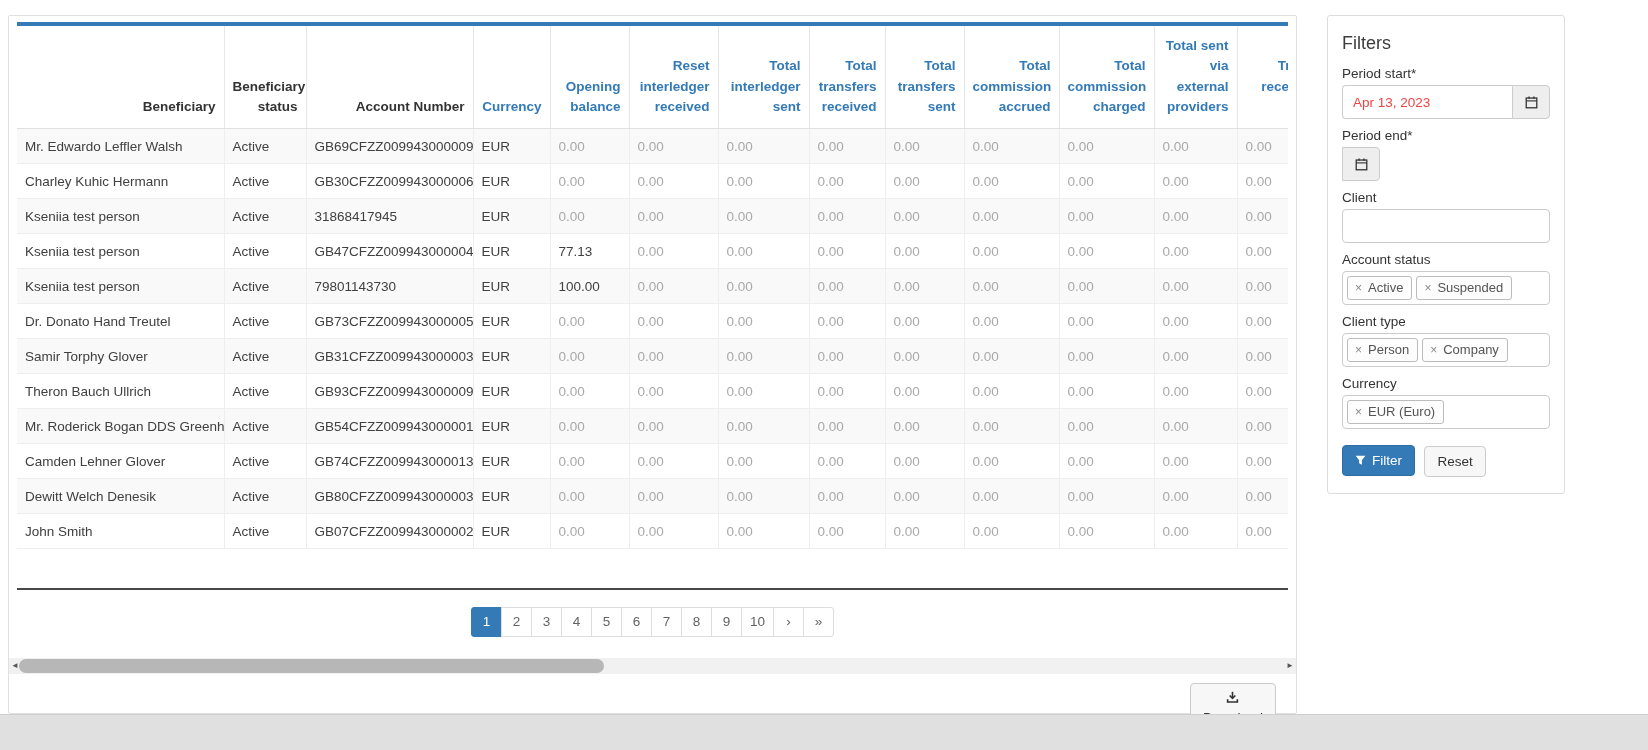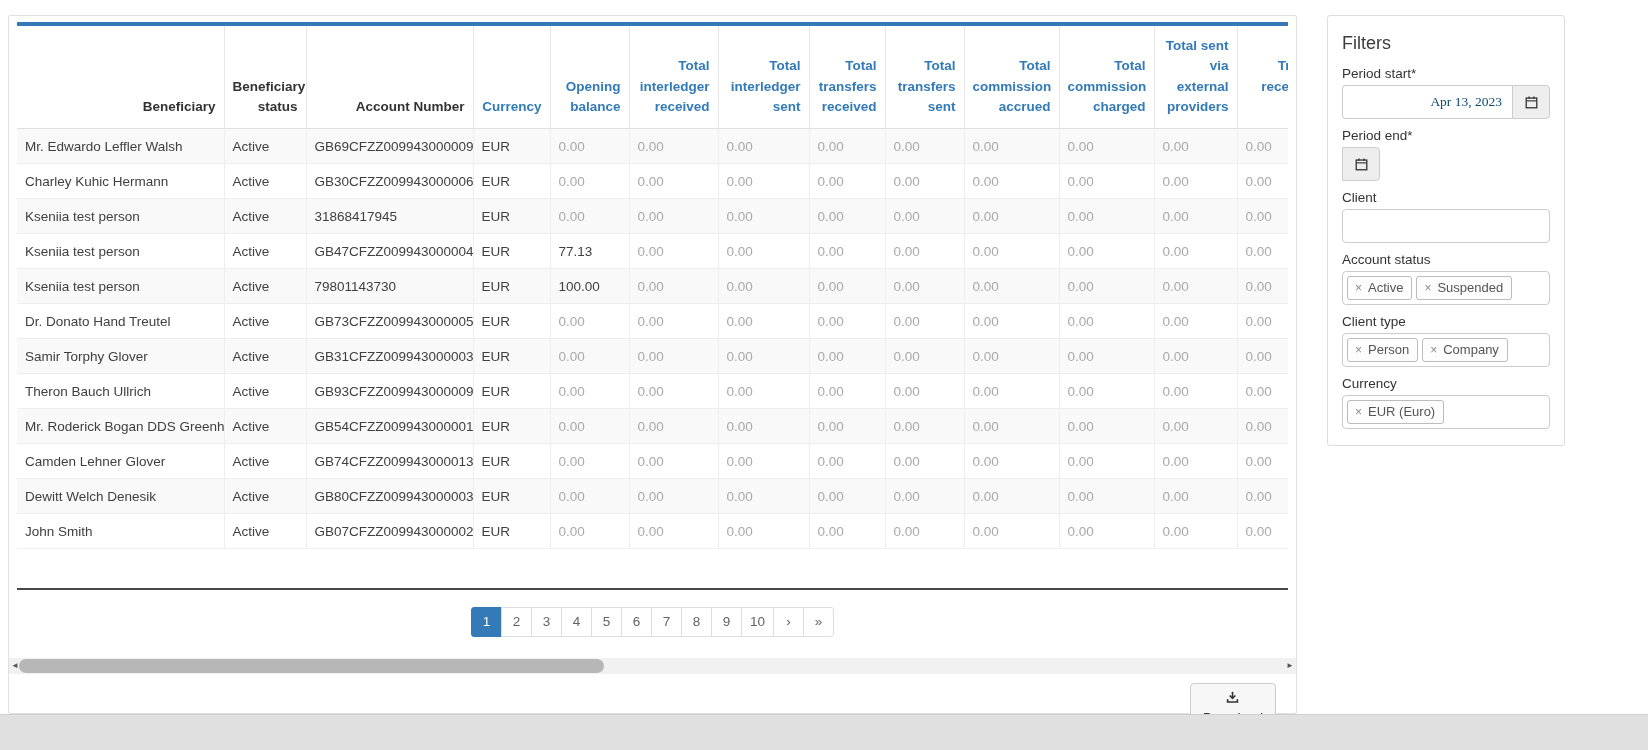--- a/index.html
+++ b/index.html
@@ -51,21 +51,21 @@
 
   
   .filters-panel { position:absolute; left:1327px; top:15px; width:238px;
     background:#fff; border:1px solid #ddd; border-radius:3px;
     padding:12px 14px 16px; }
   .filters-title { font-size:18px; color:#3d3d3d; margin:5px 0 12px; }
   .f-label { display:block; font-size:13.5px; font-weight:normal; color:#333;
     margin:9px 0 4px; }
   .input-group { display:flex; width:100%; }
   .f-input { width:100%; height:34px; border:1px solid #ccc; border-radius:4px;
-    padding:6px 10px; font-size:13.5px; color:#0c4a6e; font-family:Liberation Serif, serif; background:#fff;text-align:right; }
+    padding:6px 10px; font-size:13.5px; color:#ef4444; font-family:Liberation Sans, sans-serif; background:#fff; }
   .input-group .f-input { border-radius:4px 0 0 4px; border-right:none; flex:1; min-width:0; }
   .addon { width:38px; height:34px; background:#eee; border:1px solid #ccc;
     border-radius:0 4px 4px 0; display:flex; align-items:center; justify-content:center;
     cursor:pointer; }
   .tagbox { border:1px solid #ccc; border-radius:4px; min-height:34px;
     padding:3px 4px; display:flex; gap:4px; align-items:center; flex-wrap:wrap; }
   .tag { border:1px solid #bcbcbc; border-radius:3px; background:#fdfdfd;
     padding:3px 8px 4px 7px; font-size:13px; color:#555; display:inline-flex;
     align-items:center; gap:6px; white-space:nowrap; }
   .tag .x { color:#8a8a8a; font-size:12px; cursor:pointer; line-height:1; }
@@ -84,21 +84,21 @@
   <div class="main-panel">
     <div class="table-clip">
       <table>
         <thead>
             <tr id="header-row">
               <th style="width: 207px;">Beneficiary</th>
               <th style="width: 82px;">Beneficiary status</th>
               <th style="width: 167px;">Account Number</th>
               <th class="sortable" style="width: 77px;">Currency</th>
               <th class="sortable" style="width: 79px;">Opening balance</th>
-              <th class="sortable" style="width: 89px;">Total interledger received</th>
+              <th class="sortable" style="width: 89px;">Reset interledger received</th>
               <th class="sortable" style="width: 91px;">Total interledger sent</th>
               <th class="sortable" style="width: 76px;">Total transfers received</th>
               <th class="sortable" style="width: 79px;">Total transfers sent</th>
               <th class="sortable" style="width: 95px;">Total commission accrued</th>
               <th class="sortable" style="width: 95px;">Total commission charged</th>
               <th class="sortable" style="width: 83px;">Total sent via external providers</th>
               <th class="sortable" style="width: 110px;">Transfers received via internal</th>
             </tr>
           </thead>
         <tbody id="table-body">
@@ -369,16 +369,29 @@
     <div class="tagbox" id="client-type-box">
         <span class="tag"><span class="x">×</span>Person</span>
         <span class="tag"><span class="x">×</span>Company</span>
       </div>
 
     <label class="f-label">Currency</label>
     <div class="tagbox" id="currency-box">
         <span class="tag"><span class="x">×</span>EUR (Euro)</span>
       </div>
 
+    <div class="f-buttons">
+      <button class="btn btn-primary">
+        <span style="display:inline-flex;">
+          <svg width="11" height="11" viewBox="0 0 16 16">
+              <path d="M1 1h14L10 7.5V14l-4-2V7.5z" fill="#fff"></path>
+            </svg>
+        </span>
+        <span>Filter</span>
+      </button>
+      <button class="btn btn-default btn-reset">
+        <span>Reset</span>
+      </button>
+    </div>
   </div>
 
   <div class="page-bottom"></div>
 </div>
 
 </body></html>

